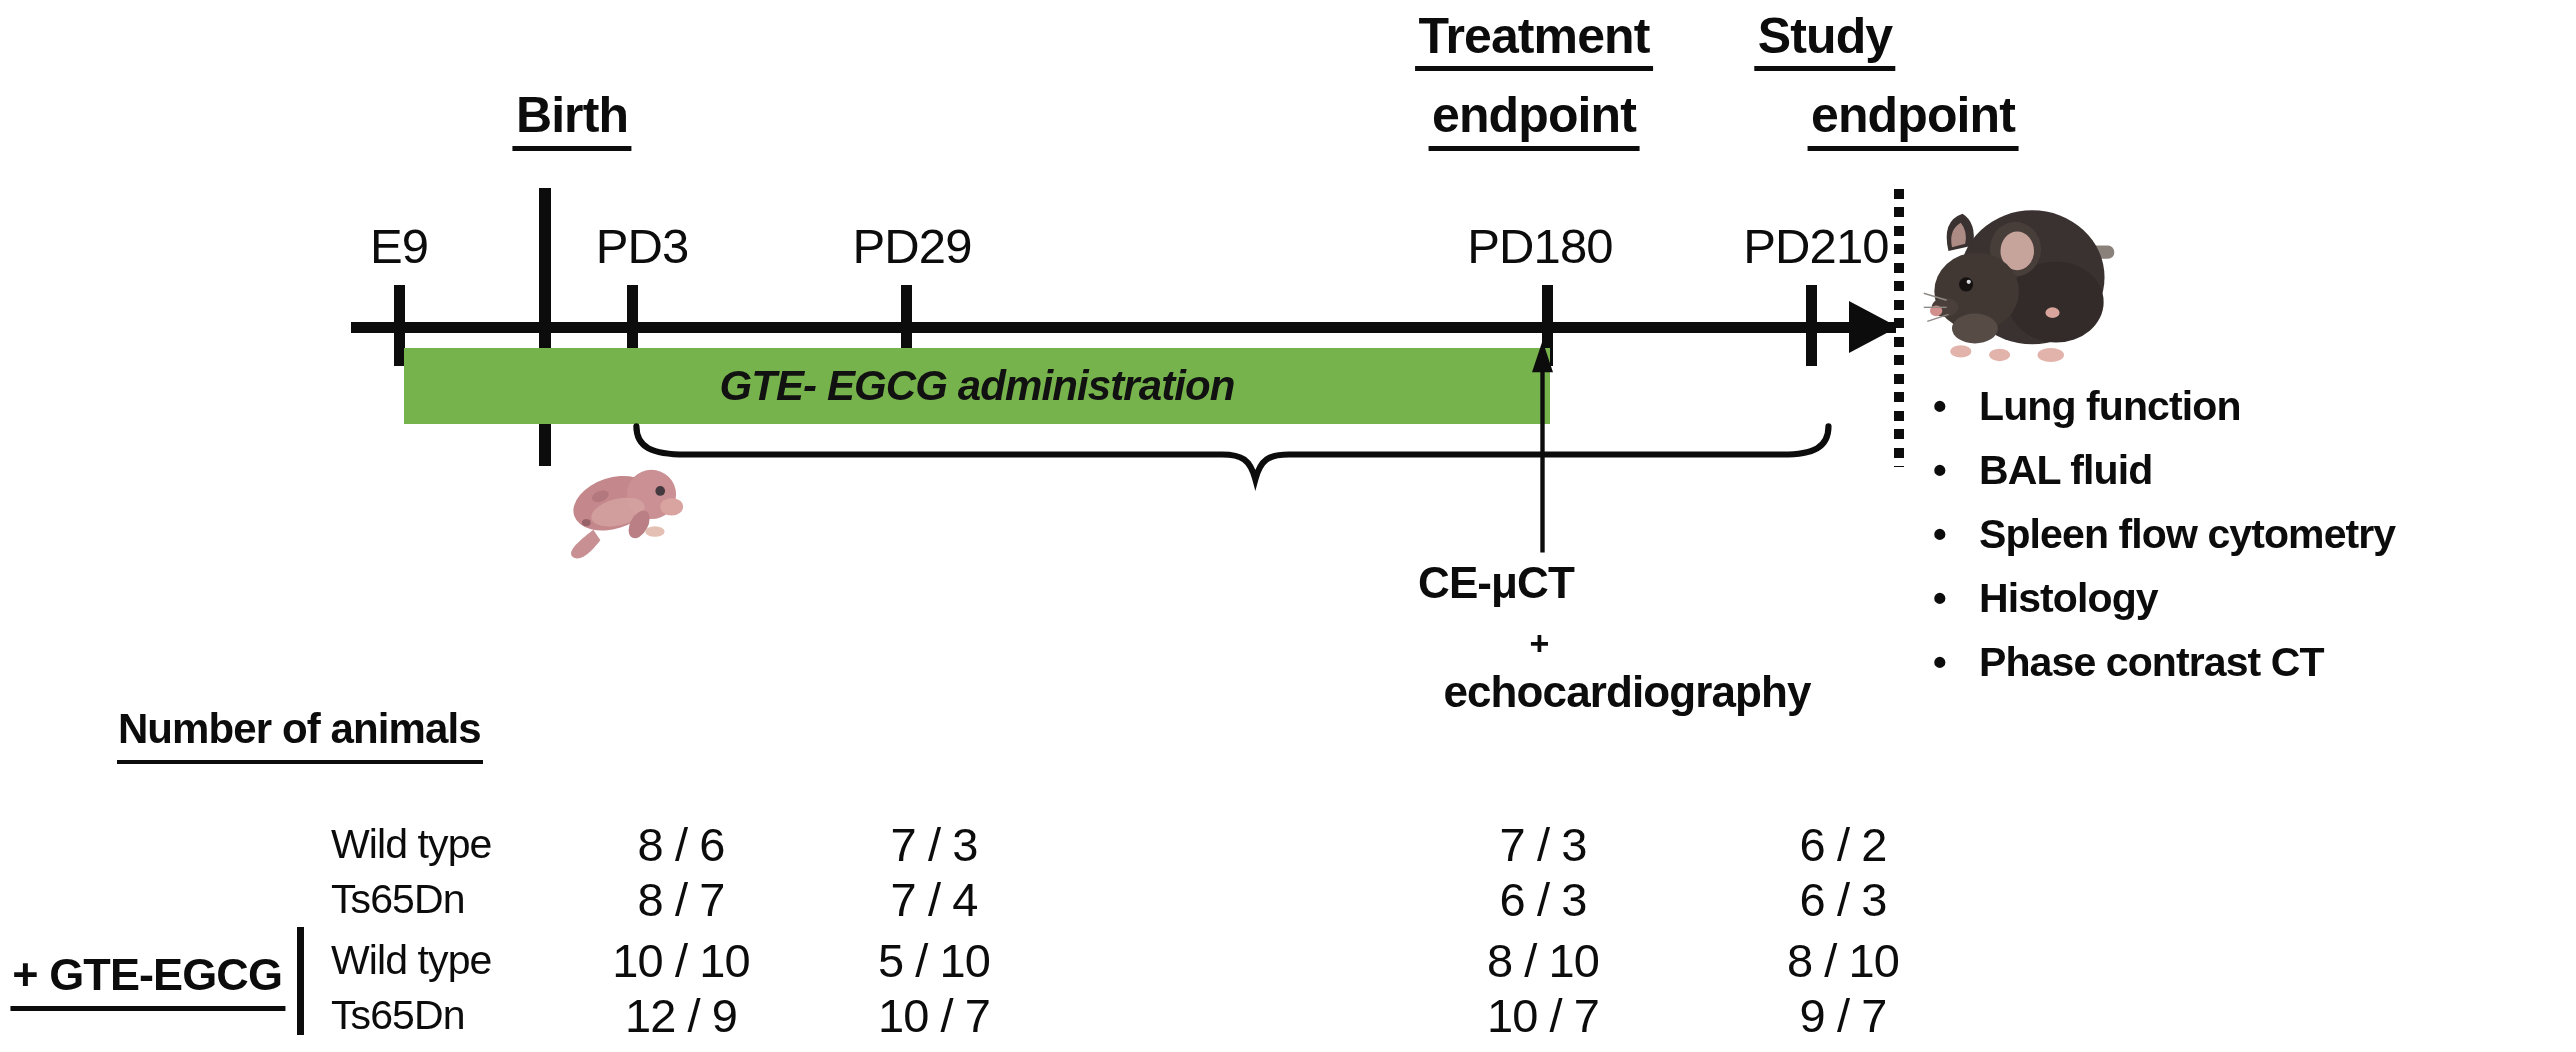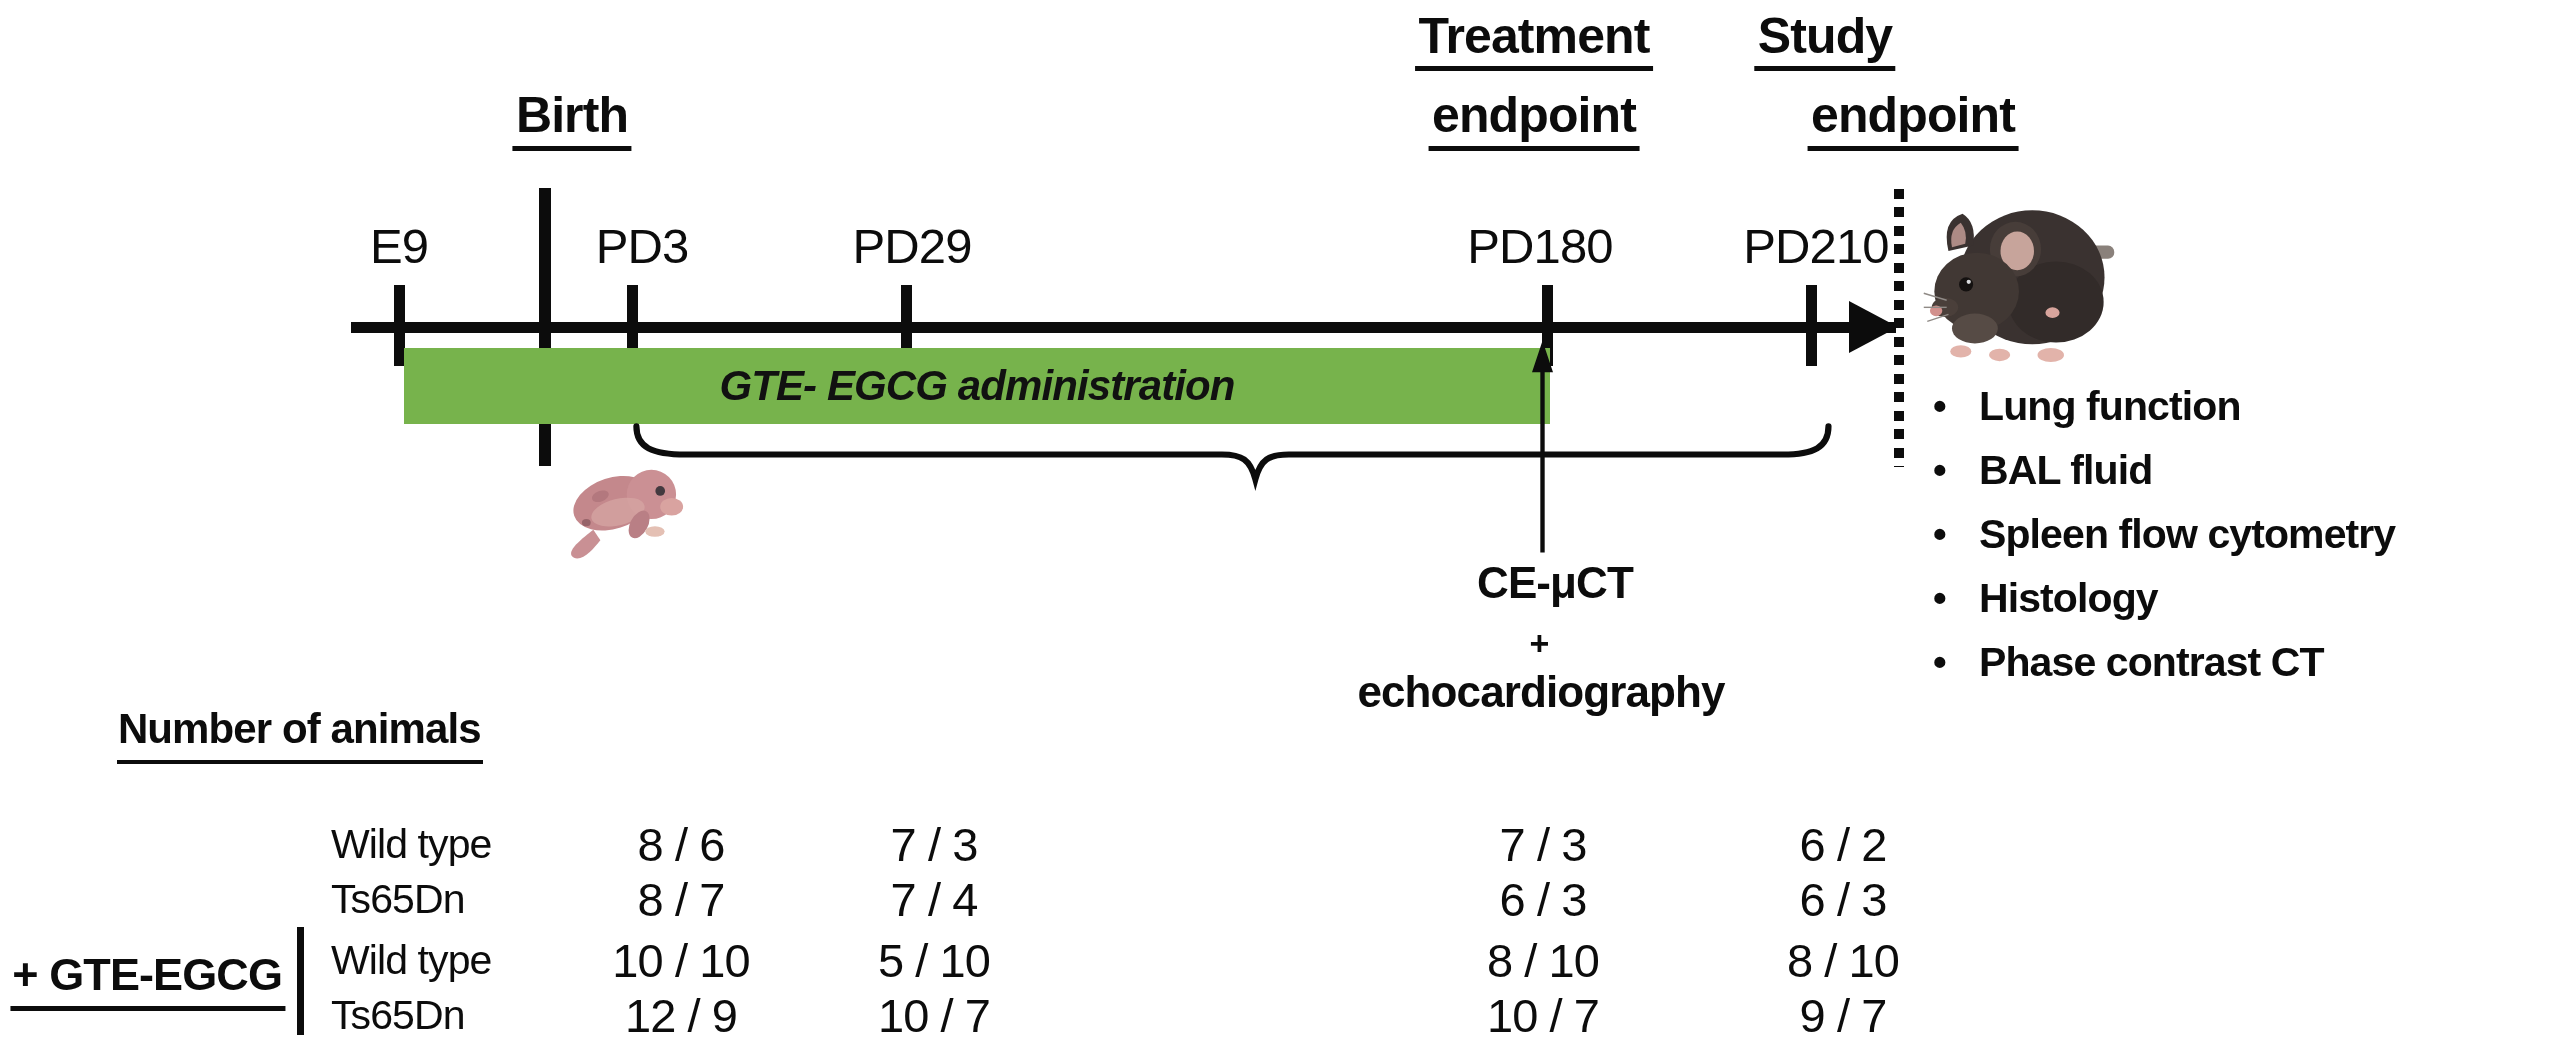--- a/index.html
+++ b/index.html
@@ -87,23 +87,23 @@
   </div>
 
   <svg class="abs" style="left:617px;top:421px;" width="1230" height="75" viewBox="0 0 1395 85">
     <path d="M 22 6 C 22 30, 40 38, 78 38 L 686 38 C 709 38, 718 44, 724 66 C 730 44, 739 38, 762 38 L 1322 38 C 1357 38, 1374 30, 1374 6" fill="none" stroke="#0c0c0c" stroke-width="7" stroke-linecap="round"></path>
   </svg>
 
   <svg class="abs" style="left:1525px;top:338px;" width="35" height="219" viewBox="0 0 40 248">
     <line x1="20" y1="244" x2="20" y2="26" stroke="#0c0c0c" stroke-width="5"></line>
     <polygon points="20,2 8,38 32,38" fill="#0c0c0c"></polygon>
   </svg>
-  <div class="abs ctr annot" style="left:1555px;top:558px;text-align:right;">CE-μCT</div>
+  <div class="abs ctr annot" style="left:1496px;top:558px;text-align:right;">CE-μCT</div>
   <div class="abs ctr" style="left:1539px;top:624px;font-size:34px;font-weight:700;">+</div>
-  <div class="abs ctr annot" style="left:1541px;top:667px;">echocardiography</div>
+  <div class="abs ctr annot" style="left:1627px;top:667px;">echocardiography</div>
 
   <div class="abs dotline"></div>
 
   <svg class="abs" style="left:1922px;top:196px;" width="194" height="168" viewBox="0 0 220 190">
     <rect x="168" y="56" width="50" height="15" rx="7" fill="#8a817b"></rect>
     <ellipse cx="125" cy="92" rx="82" ry="76" fill="#3a3230"></ellipse>
     <ellipse cx="152" cy="120" rx="54" ry="46" fill="#322b29"></ellipse>
     <path d="M 30 62 Q 22 28 46 20 Q 62 30 58 56 Z" fill="#3a3230"></path>
     <path d="M 34 58 Q 30 38 44 30 Q 52 40 49 54 Z" fill="#ad8b85"></path>
     <ellipse cx="106" cy="60" rx="29" ry="31" fill="#473d39"></ellipse>

